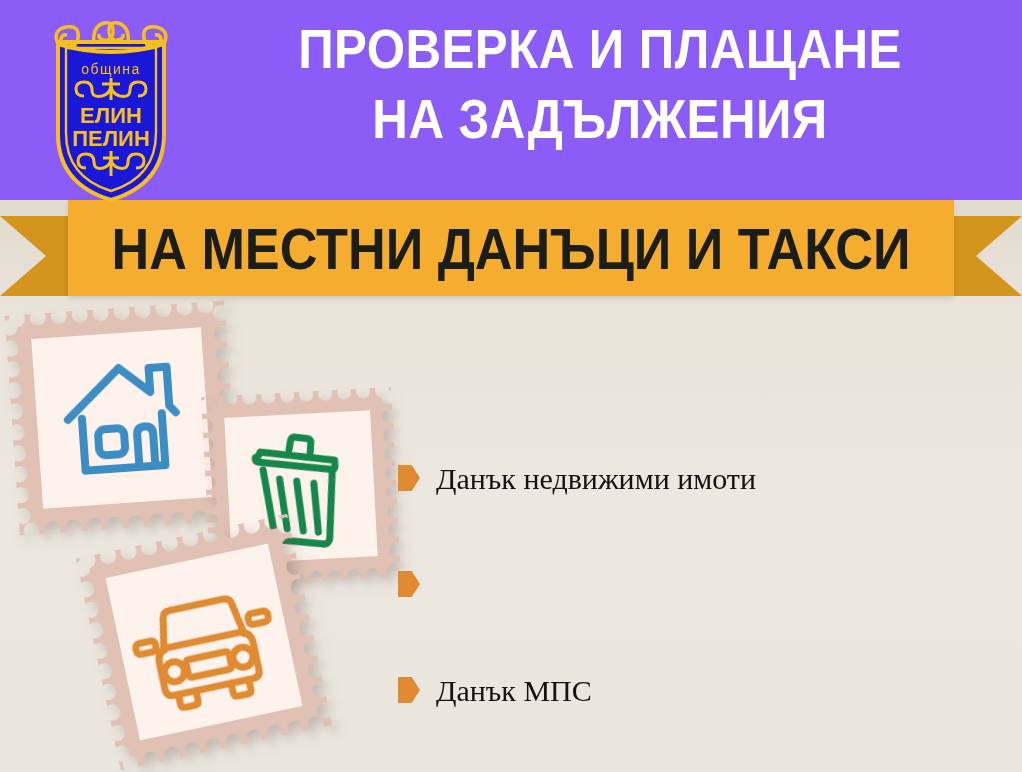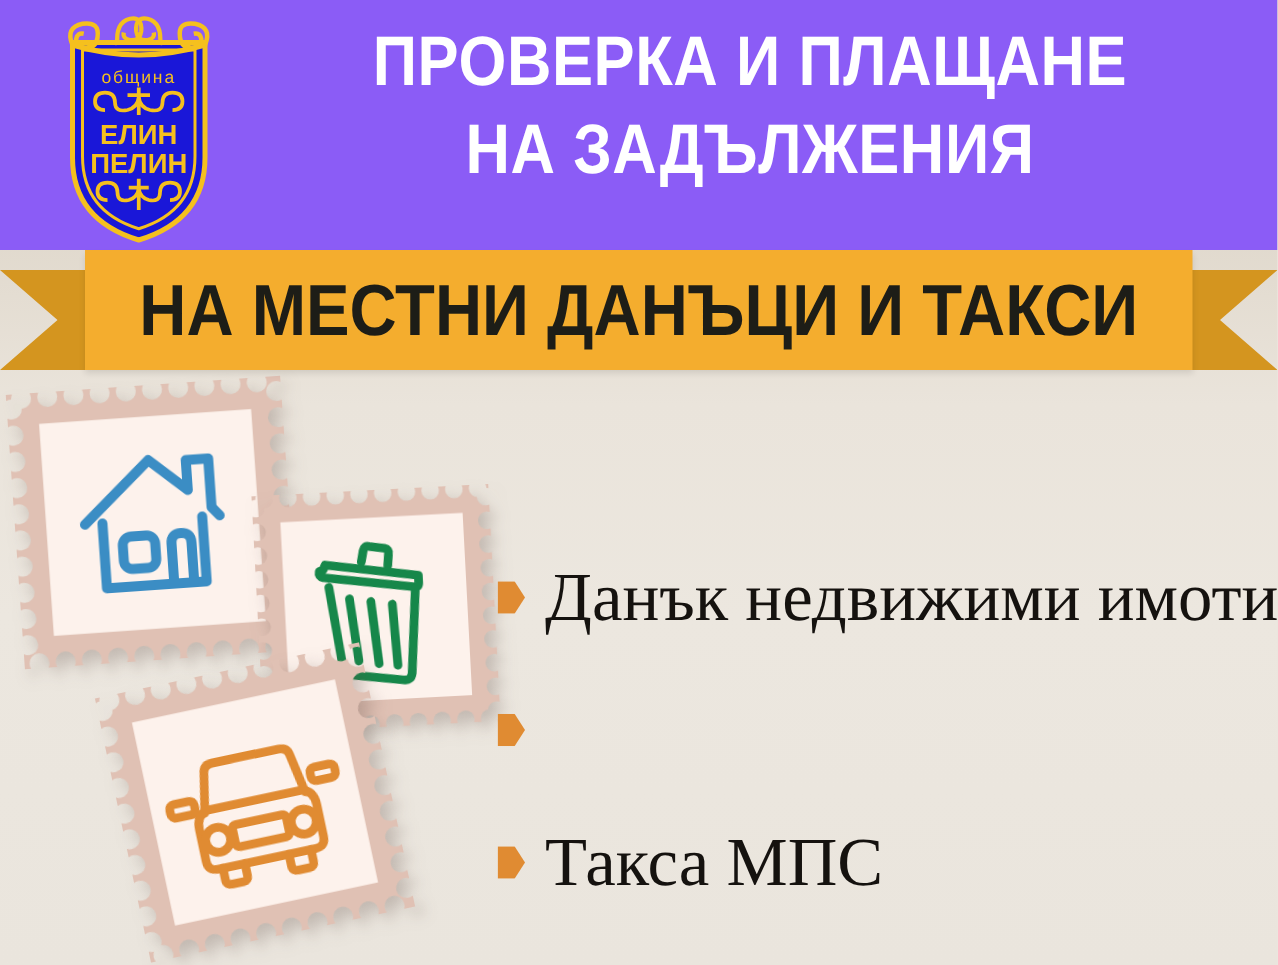--- a/index.html
+++ b/index.html
@@ -29,21 +29,21 @@
     text-align:center;color:#ffffff;
     font-family:"Liberation Sans Narrow","Liberation Sans",sans-serif;
     font-weight:bold;font-size:56px;line-height:70px;
     letter-spacing:0.5px;
     transform:scaleX(0.88);transform-origin:center top;
     white-space:pre-line;
   }
 
   
   .logo{
-    position:absolute;left:32px;top:8px;width:158px;height:190px;z-index:7;
+    position:absolute;left:32px;top:16px;width:158px;height:190px;z-index:7;
   }
   .logo svg{display:block;width:158px;height:190px;}
 
   
   .ribbon{
     position:absolute;left:0;top:200px;width:1022px;height:105px;z-index:6;text-align:right;
   }
   .ribbon-tail{
     position:absolute;top:16px;width:150px;height:80px;background:#d4951f;
   }
@@ -84,21 +84,21 @@
   .list-item{
     display:flex;align-items:center;height:106px;
   }
   .bullet{
     width:22px;height:26px;flex:0 0 22px;margin-right:16px;
     background:#e08b32;
     clip-path:polygon(0 0,62% 0,100% 50%,62% 100%,0 100%);
   }
   .item-label{
     font-family:"Liberation Serif","DejaVu Serif",serif;
-    font-size:55px;color:#15120f;line-height:1.1;
+    font-size:30px;color:#15120f;line-height:1.1;
     white-space:nowrap;
   }
 </style>
 </head>
 <body>
 
 <div class="poster">
   <div class="bg-gradient"></div>
 
   <div class="header">
@@ -341,17 +341,17 @@
       <span class="bullet"></span>
       <span class="item-label">Данък недвижими имоти</span>
     </div>
 
     <div class="list-item">
       <span class="bullet"></span>
     </div>
 
     <div class="list-item">
       <span class="bullet"></span>
-      <span class="item-label">Такса МПС</span>
+      <span class="item-label">Данък МПС</span>
     </div>
 
   </div>
 </div>
 
 </body></html>

